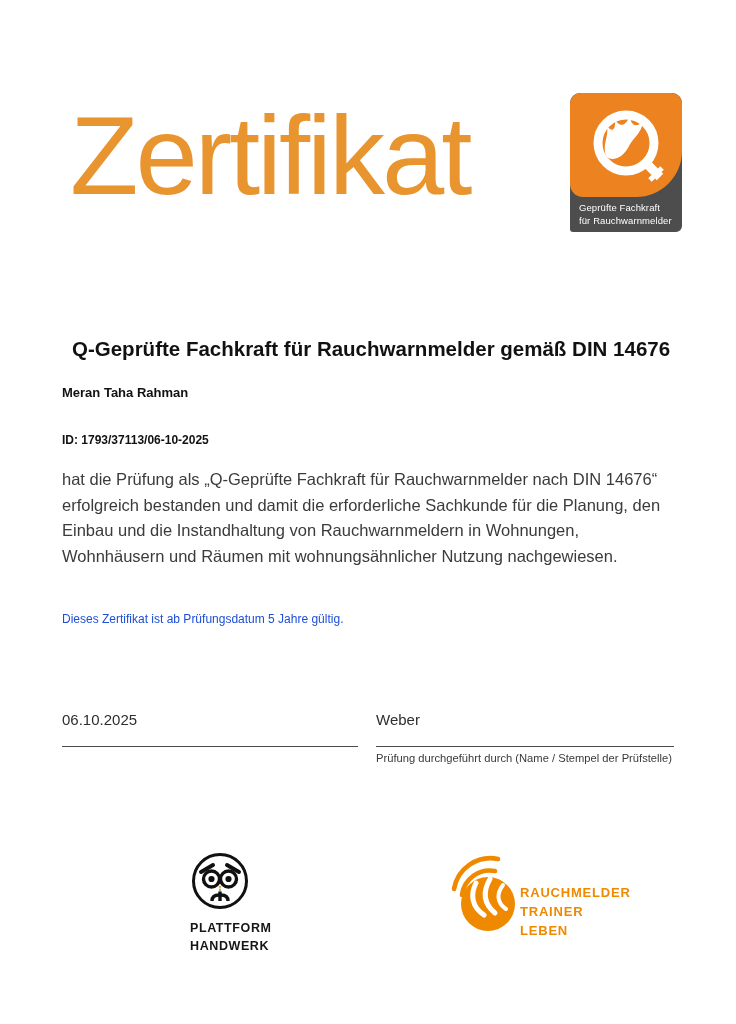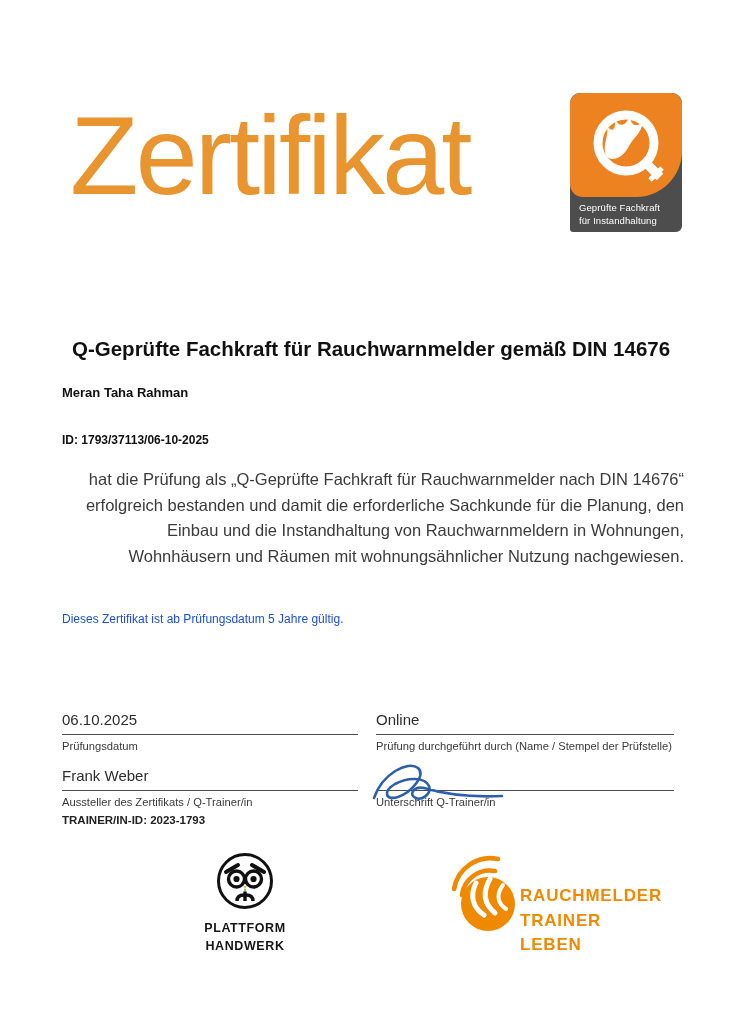--- a/index.html
+++ b/index.html
@@ -18,89 +18,76 @@
   .badge-orange{position:absolute;left:0;top:0;right:0;bottom:35px;
     background:#ED8320;border-radius:11px 11px 46px 13px;}
   .badge-q{position:absolute;left:11px;top:6px;}
   .badge-label{position:absolute;left:0;bottom:0;width:100%;height:35px;
     display:flex;flex-direction:column;justify-content:center;box-sizing:border-box;
     padding-left:9px;color:#fff;font-size:9.5px;line-height:1.3;letter-spacing:0.1px;}
   
   .title{position:absolute;left:72px;top:337px;font-size:20.5px;font-weight:bold;color:#111;white-space:nowrap;}
   .holder{position:absolute;left:62px;top:385px;font-size:13px;font-weight:bold;color:#111;}
   .idline{position:absolute;left:62px;top:433px;font-size:12px;font-weight:bold;color:#111;}
-  .bodytext{position:absolute;left:62px;top:467px;width:622px;font-size:16.5px;line-height:1.56;color:#3b3b3b;text-align:right;}
+  .bodytext{position:absolute;left:62px;top:467px;width:622px;font-size:16.5px;line-height:1.56;color:#3b3b3b;}
   .validity{position:absolute;left:62px;top:612px;font-size:12px;color:#1d4ed8;}
   
   .sig-grid{position:absolute;left:62px;top:711px;width:612px;
     display:grid;grid-template-columns:296px 298px;column-gap:18px;row-gap:15px;}
   .field{position:relative;}
-  .field-value{font-size:15px;color:#2e2e2e;padding-bottom:5px;border-bottom:1.5px solid #4a4a4a;min-height:18px;}
+  .field-value{font-size:15px;color:#2e2e2e;padding-bottom:17px;border-bottom:1.5px solid #4a4a4a;min-height:18px;}
   .field-label{font-size:11.2px;color:#3a3a3a;margin-top:5px;white-space:nowrap;}
   .trainer-id{font-size:11.5px;font-weight:bold;color:#222;margin-top:6px;}
   .sig-svg{position:absolute;left:-6px;bottom:16px;pointer-events:none;}
   
-  .ph-logo{position:absolute;left:190px;top:851px;width:110px;text-align:center;}
+  .ph-logo{position:absolute;left:190px;top:851px;width:110px;}
   .ph-text{margin-top:5px;font-size:12.5px;font-weight:bold;letter-spacing:0.6px;line-height:1.4;color:#161616;}
   .rrl-logo{position:absolute;left:450px;top:847px;display:flex;align-items:flex-start;}
-  .rrl-text{margin-left:2px;margin-top:37px;font-size:17px;font-weight:bold;letter-spacing:0.8px;line-height:1.45;color:#EF8A00;}
+  .rrl-text{margin-left:2px;margin-top:37px;font-size:13px;font-weight:bold;letter-spacing:0.8px;line-height:1.45;color:#EF8A00;}
 </style>
 </head>
 <body>
 
 <div class="page">
 
   <div class="brand">Zertifikat</div>
 
   <div class="badge">
     <div class="badge-orange">
       <svg class="badge-q" width="90" height="92" viewBox="0 0 90 92">
         <circle cx="45" cy="44" r="28" fill="none" stroke="#ffffff" stroke-width="9"></circle>
         <line x1="63" y1="62" x2="79" y2="78" stroke="#ffffff" stroke-width="9"></line>
         <line x1="69" y1="81" x2="81" y2="69" stroke="#ffffff" stroke-width="5"></line>
         <path d="M25,57 C21,45 28,38 26,27 C32,35 35,29 34,20 C39,30 45,26 49,17 C50,28 56,28 62,23 C60,35 52,39 48,47 C43,58 31,64 25,57 Z" fill="#ffffff"></path>
       </svg>
     </div>
     <div class="badge-label">
       <span>Geprüfte Fachkraft</span>
-      <span>für Instandhaltung</span>
+      <span>für Rauchwarnmelder</span>
     </div>
   </div>
 
   <div class="title">Q-Geprüfte Fachkraft für Rauchwarnmelder gemäß DIN 14676</div>
   <div class="holder">Meran Taha Rahman</div>
   <div class="idline">ID: 1793/37113/06-10-2025</div>
   <div class="bodytext">hat die Prüfung als „Q-Geprüfte Fachkraft für Rauchwarnmelder nach DIN 14676“ erfolgreich bestanden und damit die erforderliche Sachkunde für die Planung, den Einbau und die Instandhaltung von Rauchwarnmeldern in Wohnungen, Wohnhäusern und Räumen mit wohnungsähnlicher Nutzung nachgewiesen.</div>
   <div class="validity">Dieses Zertifikat ist ab Prüfungsdatum 5 Jahre gültig.</div>
 
   <div class="sig-grid">
 
     <div class="field">
       <div class="field-value">06.10.2025</div>
-      <div class="field-label">Prüfungsdatum</div>
     </div>
 
     <div class="field">
-      <div class="field-value">Online</div>
+      <div class="field-value">Weber</div>
       <div class="field-label">Prüfung durchgeführt durch (Name / Stempel der Prüfstelle)</div>
     </div>
 
-    <div class="field">
-      <div class="field-value">Frank Weber</div>
-      <div class="field-label">Aussteller des Zertifikats / Q-Trainer/in</div>
-      <div class="trainer-id">TRAINER/IN-ID: 2023-1793</div>
-    </div>
 
-    <div class="field">
-      <svg class="sig-svg" width="150" height="56" viewBox="0 0 150 56">
-        <path d="M4,44 C12,20 38,6 48,14 C56,21 42,38 28,43 C15,47 13,37 25,30 C38,23 55,23 59,32 C62,40 51,48 44,43 C39,39 45,32 54,34 C64,37 88,44 132,42" fill="none" stroke="#2E5FAE" stroke-width="2.6" stroke-linecap="round"></path>
-      </svg>
-      <div class="field-value"></div>
-      <div class="field-label">Unterschrift Q-Trainer/in</div>
-    </div>
 
   </div>
 
   <div class="ph-logo">
     <svg width="60" height="60" viewBox="0 0 60 60">
       <circle cx="30" cy="30" r="26.5" fill="#ffffff" stroke="#111111" stroke-width="3"></circle>
       <line x1="11" y1="21" x2="23" y2="14" stroke="#111111" stroke-width="4" stroke-linecap="round"></line>
       <line x1="37" y1="14" x2="49" y2="21" stroke="#111111" stroke-width="4" stroke-linecap="round"></line>
       <circle cx="21.5" cy="28" r="8" fill="#ffffff" stroke="#111111" stroke-width="3.4"></circle>
       <circle cx="38.5" cy="28" r="8" fill="#ffffff" stroke="#111111" stroke-width="3.4"></circle>

